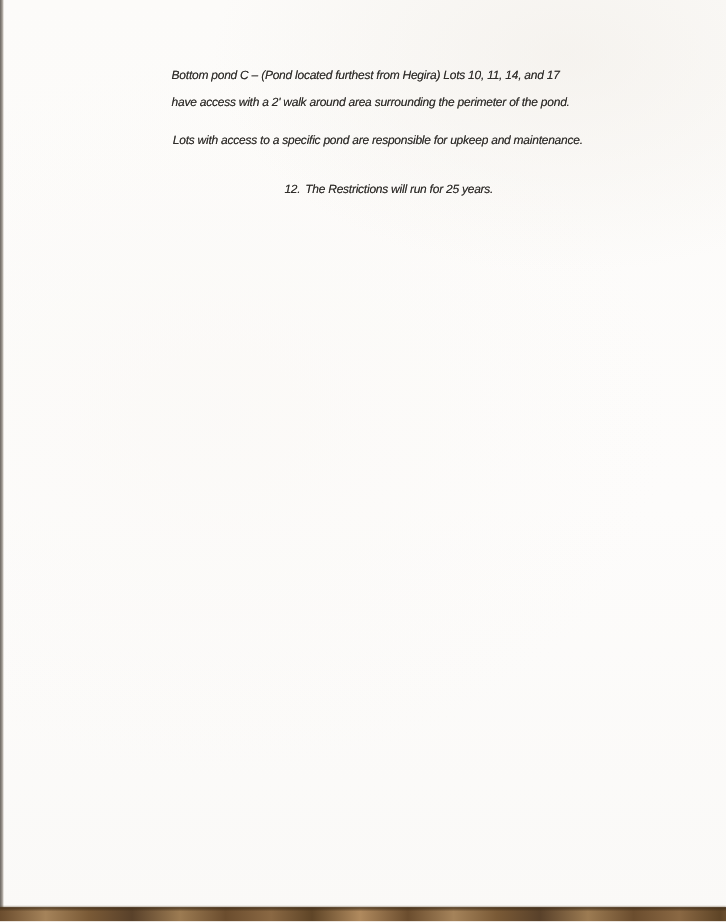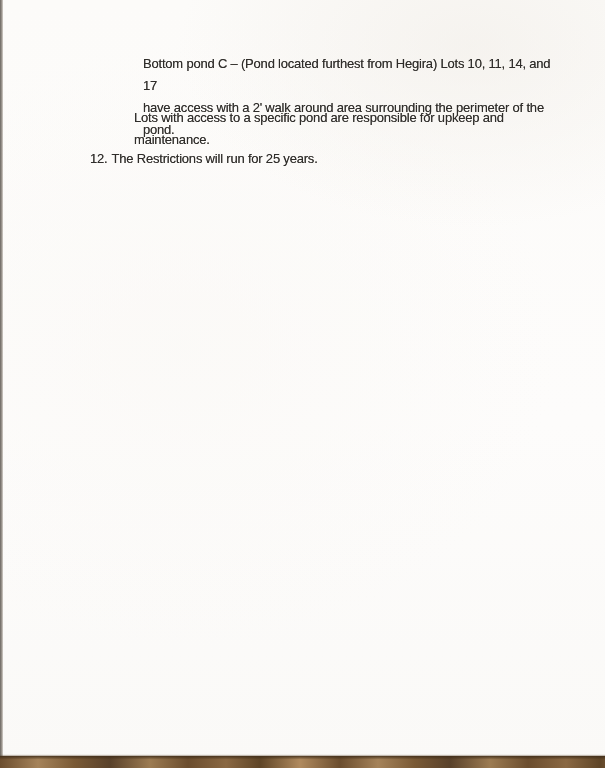--- a/index.html
+++ b/index.html
@@ -39,29 +39,30 @@
     background:
       linear-gradient(180deg, rgba(62,44,24,0.85) 0%, rgba(62,44,24,0) 30%),
       repeating-linear-gradient(90deg,
         #6b4d2e 0px, #a5835a 38px, #7a5a36 74px, #59412a 110px,
         #9c7b52 150px, #6b4d2e 188px, #8a6843 226px, #5f4527 260px,
         #b08a5e 300px, #6b4d2e 340px);
     box-shadow: 0 -1px 1px rgba(90,70,45,0.35);
   }
   .para {
     position: absolute;
-    font-size: 13px;
+    font-size: 10px;
     line-height: 22px;
     letter-spacing: -0.2px;
     
     text-shadow: 0 0 0.5px rgba(47,45,42,0.65);
+    font-style: italic;
   }
   .para-pond-c { left: 143px; top: 53px; width: 420px; }
-  .para-upkeep { left: 134px; top: 107px; width: 440px; }
-  .item-12     { left: 90px;  top: 148px; width: 340px; }
+  .para-upkeep { left: 144px; top: 107px; width: 440px; }
+  .item-12     { left: 71px;  top: 148px; width: 340px; text-align: right; }
   .item-12 .num { margin-right: 4px; }
 </style>
 </head>
 <body>
 
 <div class="scan">
 
   <div class="edge-left"></div>
 
   <div class="para para-pond-c">

